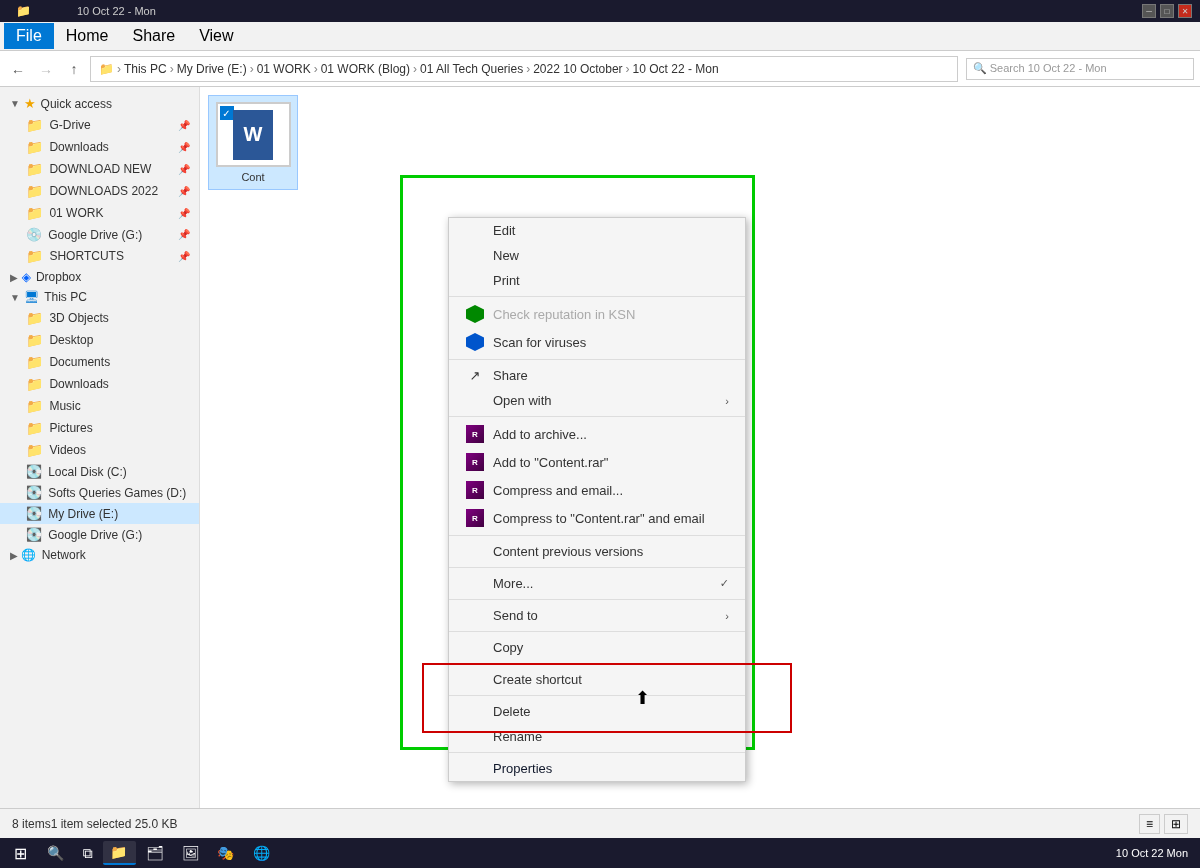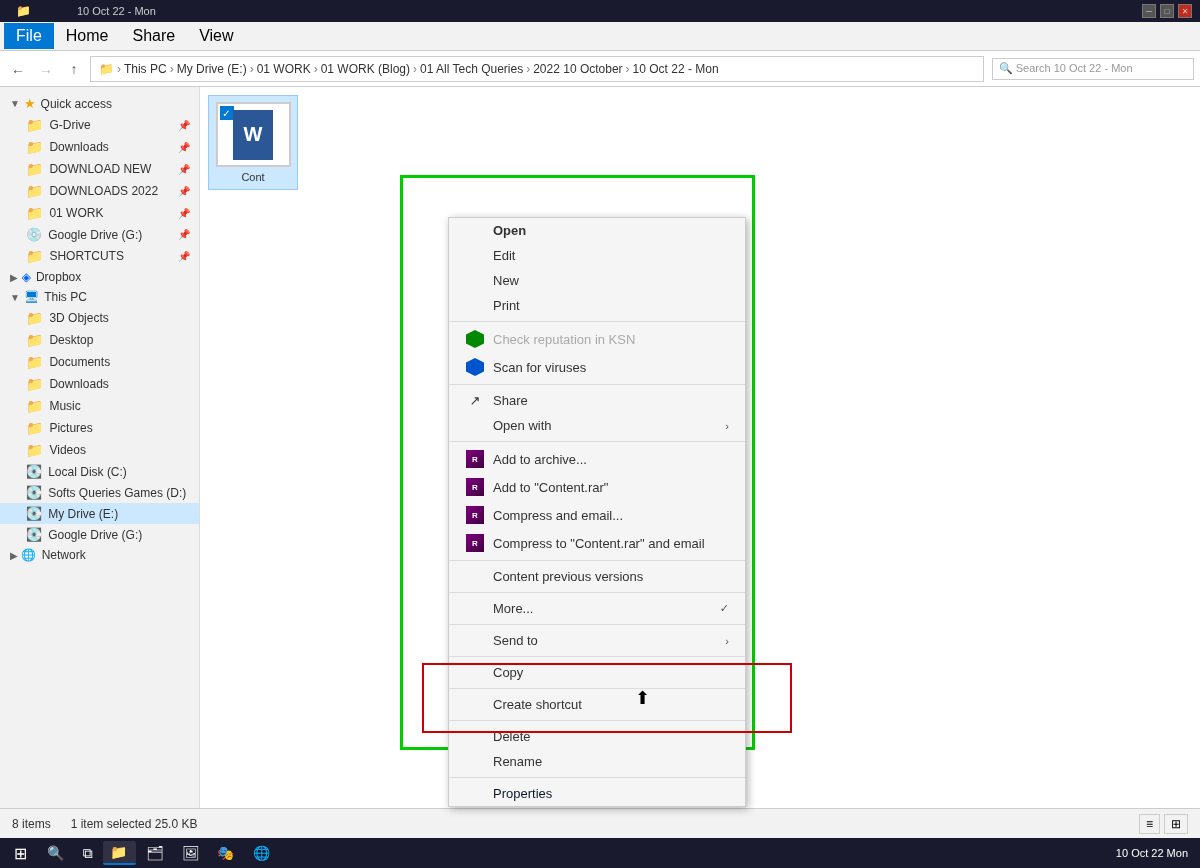--- a/index.html
+++ b/index.html
@@ -257,21 +257,20 @@
     
     .status-bar {
       height: 30px;
       background: #f2f2f2;
       border-top: 1px solid #ccc;
       display: flex;
       align-items: center;
       padding: 0 12px;
       font-size: 12px;
       color: #333;
-      gap: 20px;
       position: absolute;
       bottom: 30px;
       left: 0;
       right: 0;
     }
 
     
     .taskbar {
       position: absolute;
       bottom: 0;
@@ -355,21 +354,21 @@
     <span>01 WORK</span>
     <span class="breadcrumb-sep"> › </span>
     <span>01 WORK (Blog)</span>
     <span class="breadcrumb-sep"> › </span>
     <span>01 All Tech Queries</span>
     <span class="breadcrumb-sep"> › </span>
     <span>2022 10 October</span>
     <span class="breadcrumb-sep"> › </span>
     <span>10 Oct 22 - Mon</span>
   </div>
-  <div style="width:202px; height:22px; border:1px solid #ccc; background:#fff; margin-left:4px; display:flex; align-items:center; padding:0 6px; font-size:11px; color:#999;">
+  <div style="width:228px; height:22px; border:1px solid #ccc; background:#fff; margin-left:4px; display:flex; align-items:center; padding:0 6px; font-size:11px; color:#999;">
     🔍 Search 10 Oct 22 - Mon
   </div>
 </div>
 
 <div class="main-layout">
 
   <div class="sidebar">
 
     <div class="sidebar-section-header">
       <span class="sidebar-arrow">▼</span>
@@ -483,24 +482,20 @@
         <div class="word-icon-bg">
           <span class="word-icon-w">W</span>
         </div>
       </div>
       <span class="file-name">Cont</span>
     </div>
 
     <div class="green-outline"></div>
 
     <div class="context-menu">
-      <div class="ctx-item bold">
-        <span class="ctx-icon"></span>
-        <span>Open</span>
-      </div>
       <div class="ctx-item">
         <span class="ctx-icon"></span>
         <span>Edit</span>
       </div>
       <div class="ctx-item">
         <span class="ctx-icon"></span>
         <span>New</span>
       </div>
       <div class="ctx-item">
         <span class="ctx-icon"></span>

